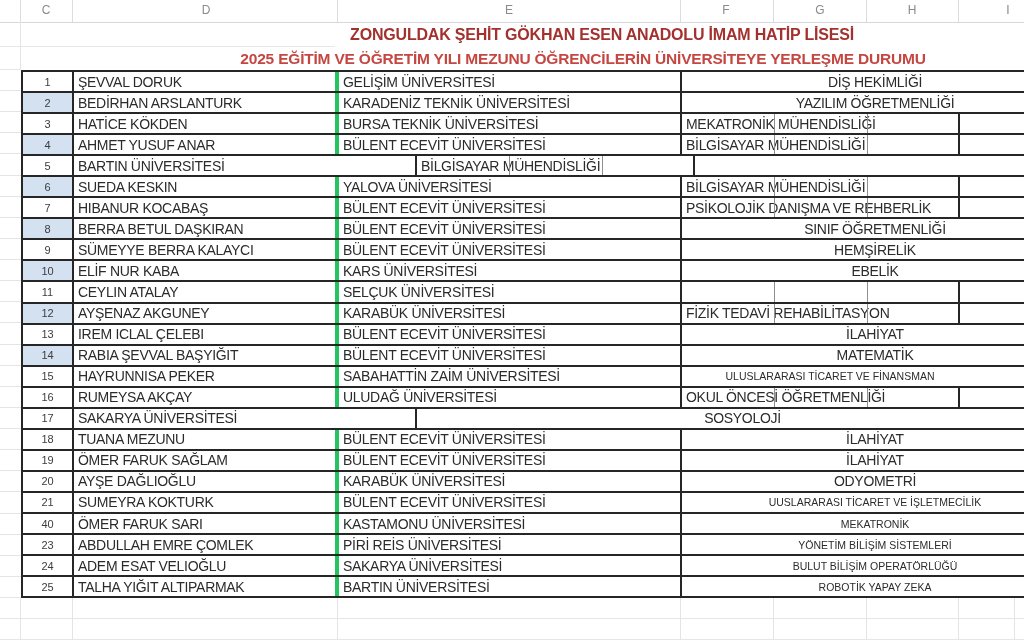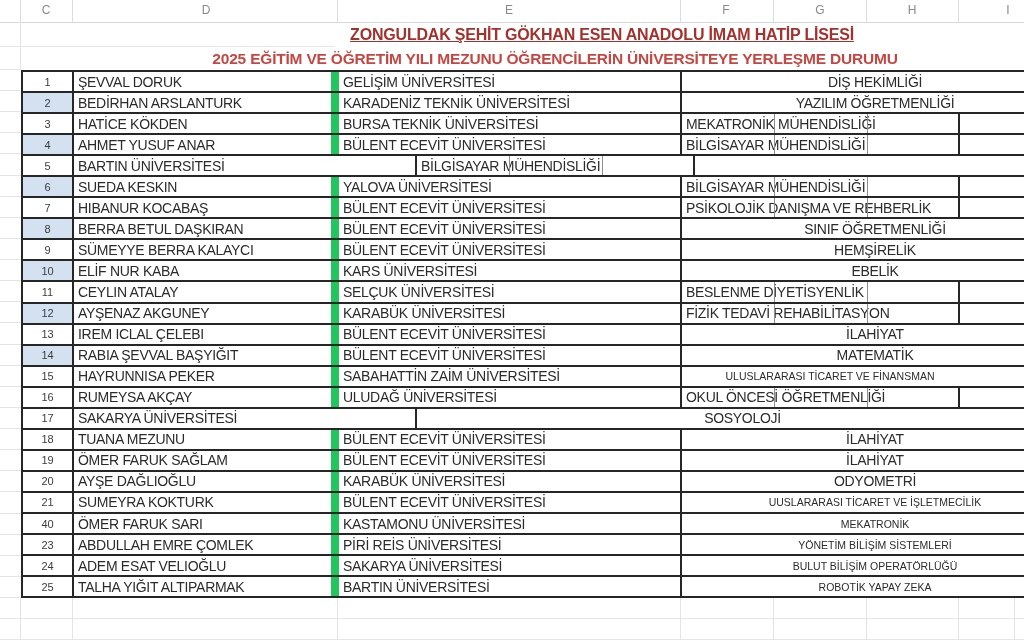--- a/index.html
+++ b/index.html
@@ -14,36 +14,36 @@
   .colhead span:nth-of-type(3){left:509px}.colhead span:nth-of-type(4){left:726px}
   .colhead span:nth-of-type(5){left:820px}.colhead span:nth-of-type(6){left:912px}
   .colhead span:nth-of-type(7){left:1008px}
   .colhead .sep{position:absolute;top:0;width:1px;height:22px;background:#dcdcdc;}
   .colhead div:nth-of-type(1){left:20px}.colhead div:nth-of-type(2){left:72px}
   .colhead div:nth-of-type(3){left:337px}.colhead div:nth-of-type(4){left:680px}
   .colhead div:nth-of-type(5){left:773px}.colhead div:nth-of-type(6){left:866px}
   .colhead div:nth-of-type(7){left:958px}
   
   .title1{position:absolute;left:602px;top:26px;transform:translateX(-50%);white-space:nowrap;
-    font-size:16px;font-weight:bold;letter-spacing:-0.2px;text-decoration:underline;}
+    font-size:16px;font-weight:bold;letter-spacing:-0.2px;}
   .title2{position:absolute;left:555px;top:50px;transform:translateX(-50%);white-space:nowrap;
     font-size:15.5px;font-weight:bold;letter-spacing:-0.2px;}
   
   .faint-h{position:absolute;height:1px;background:#e6e6e6;}
   .faint-v{position:absolute;width:1px;background:#e4e4e4;}
   .left-sliver{position:absolute;left:0;top:70px;width:21px;height:528px;
     background:repeating-linear-gradient(to bottom,transparent 0px,transparent 20.1px,#e4e4e4 20.1px,#e4e4e4 21.12px);}
   
   .grid{position:absolute;left:21px;top:70px;width:1047px;height:528px;display:flex;flex-direction:column;
     border-top:2px solid #262626;border-left:2px solid #262626;box-sizing:border-box;}
   .row{flex:1 1 0;display:flex;border-bottom:2px solid #262626;box-sizing:border-box;min-height:0;}
   .cell{box-sizing:border-box;display:flex;align-items:center;white-space:nowrap;overflow:visible;color:#2b2b2b;}
   .c-num{width:51px;justify-content:center;border-right:2px solid #262626;font-size:11px;color:#3c3c3c;}
   .c-num.hl{background:var(--hl,#d3e1f0);}
-  .c-name{width:265px;padding-left:4px;border-right:8px solid #22c55e;font-size:14px;letter-spacing:-0.3px;}
+  .c-name{width:265px;padding-left:4px;border-right:4px solid #22c55e;font-size:14px;letter-spacing:-0.3px;}
   .c-univ{width:343px;padding-left:4px;border-right:2px solid #262626;font-size:14px;letter-spacing:-0.3px;}
   .c-dept{flex:1 1 0;position:relative;font-size:14px;letter-spacing:-0.3px;}
   .c-dept.dl-center{justify-content:center;}
   .c-dept.dl-center-small{justify-content:center;font-size:10.5px;letter-spacing:0;}
   .c-dept.dl-left{padding-left:4px;}
   .c-dept.pad-r90{padding-right:90px;}
   .vl{position:absolute;top:0;bottom:0;width:1px;background:#8f8f8f;}
   .vl1{left:92px}.vl2{left:185px}
   .vl3{left:276px;width:2px;background:#262626;}
 </style>
@@ -63,21 +63,21 @@
       <div class="sep"></div>
       <div class="sep"></div>
       <div class="sep"></div>
       <div class="sep"></div>
       <div class="sep"></div>
       <div class="sep"></div>
       <div class="sep"></div>
     </div>
 
   <span class="title1" style="color: rgb(163, 49, 45);">ZONGULDAK ŞEHİT GÖKHAN ESEN ANADOLU İMAM HATİP LİSESİ</span>
-  <span class="title2" style="color: rgb(197, 71, 66);">2025 EĞİTİM VE ÖĞRETİM YILI MEZUNU ÖĞRENCİLERİN ÜNİVERSİTEYE YERLEŞME DURUMU</span>
+  <span class="title2" style="color: rgb(197, 71, 66); margin-left: 28px;">2025 EĞİTİM VE ÖĞRETİM YILI MEZUNU ÖĞRENCİLERİN ÜNİVERSİTEYE YERLEŞME DURUMU</span>
 
   <div class="faint-v" style="left:20px;top:22px;height:48px;"></div>
   <div class="faint-h" style="left:0;top:46px;width:335px;"></div>
   <div class="faint-h" style="left:0;top:69px;width:21px;"></div>
   <div class="left-sliver"></div>
 
   <div class="grid" id="grid">
       <div class="row">
     <div class="cell c-num">
           <span>1</span>
@@ -234,21 +234,20 @@
     <div class="cell c-num">
           <span>11</span>
         </div>
     <div class="cell c-name">
           <span>CEYLIN ATALAY</span>
         </div>
     <div class="cell c-univ">
           <span>SELÇUK ÜNİVERSİTESİ</span>
         </div>
     <div class="cell c-dept dl-left">
-          <span>BESLENME DİYETİSYENLİK</span>
           <div class="vl vl1"></div>
           <div class="vl vl2"></div>
           <div class="vl vl3"></div>
         </div>
   </div>
       <div class="row">
     <div class="cell c-num hl">
           <span>12</span>
         </div>
     <div class="cell c-name">

